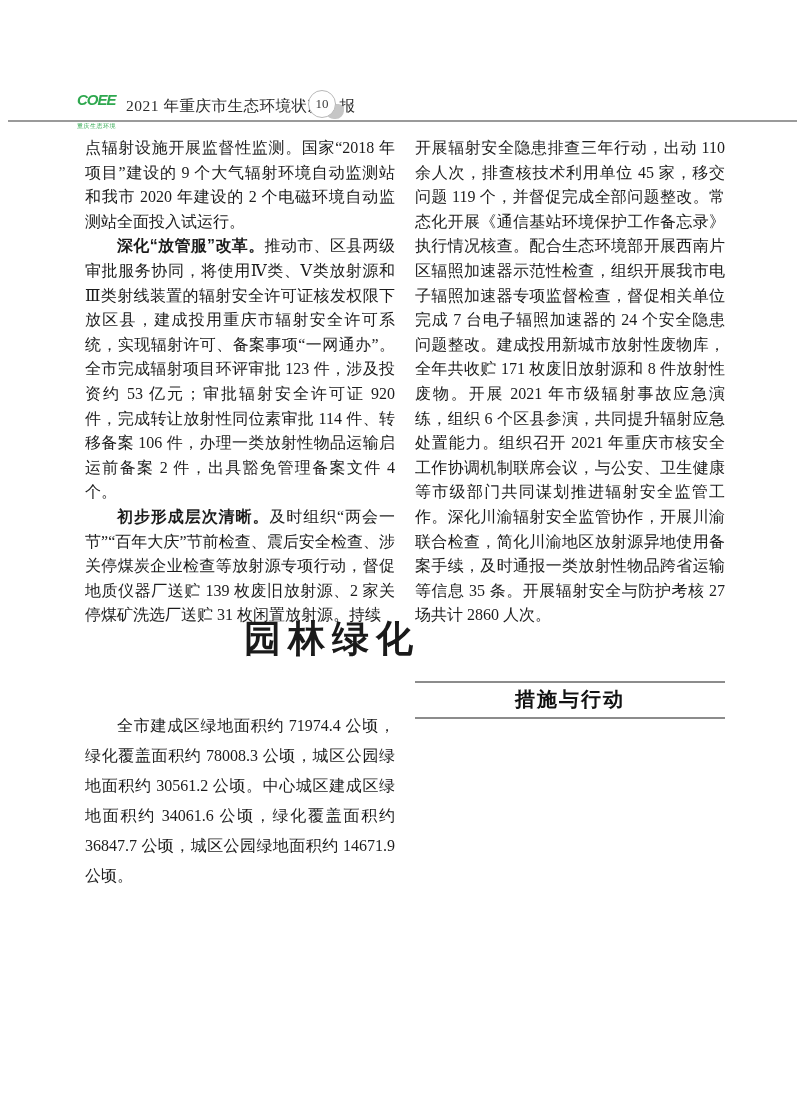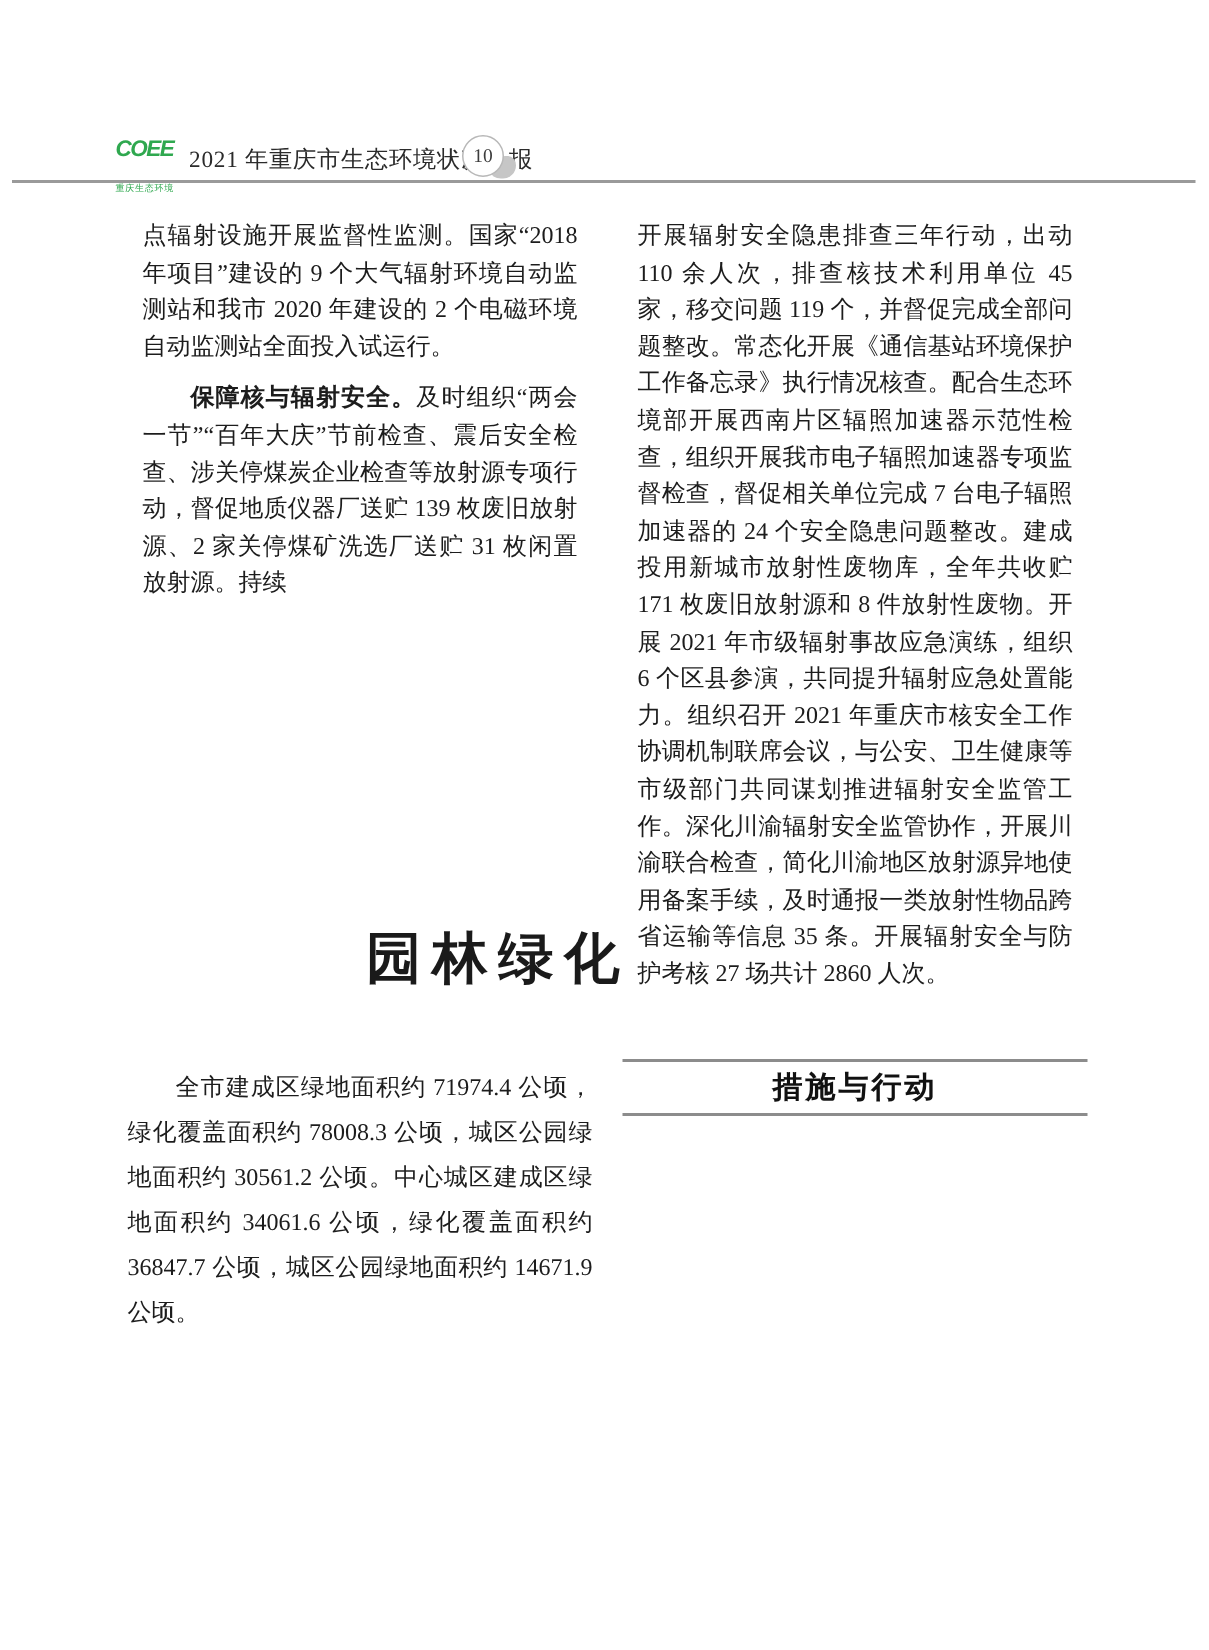--- a/index.html
+++ b/index.html
@@ -54,40 +54,40 @@
   }
 
   
   .col {
     position: absolute; width: 310px;
     font-size: 16px; line-height: 24.6px;
     text-align: justify;
   }
   .col-left  { left: 85px;  top: 136px; }
   .col-right { left: 415px; top: 136px; }
-  .para { margin: 10px; }
+  .para { margin: 0; }
   .para.indent { text-indent: 2em; }
   .lead {
     font-family: "Liberation Sans", "DejaVu Sans", sans-serif;
     font-weight: bold;
   }
 
   
   .section-title {
     position: absolute; left: 0; top: 616px; width: 664px;
     text-align: center;
     font-family: "Liberation Sans", "DejaVu Sans", sans-serif;
     font-weight: bold; font-size: 37px; letter-spacing: 7px;
     color: #1a1a1a; line-height: 46px;
   }
 
   
   .sub-col { position: absolute; width: 310px; }
   .sub-left  { left: 85px;  top: 691px; }
-  .sub-right { left: 415px; top: 706px; }
+  .sub-right { left: 415px; top: 681px; }
   .sub-header {
     border-top: 2px solid #8c8c8c;
     border-bottom: 2px solid #8c8c8c;
     text-align: center; padding: 3px 0 4px 0;
   }
   .status-heading {
     font-family: "Liberation Serif", "DejaVu Serif", serif;
     font-size: 21px; color: #2a2a2a; letter-spacing: 2px; font-weight: normal;
     margin: 0;
   }
@@ -112,21 +112,22 @@
     <span class="logo-bar"></span>
     <span class="logo-sub">重庆生态环境</span>
   </div>
   <div class="header-title">2021 年重庆市生态环境状况公报</div>
   <div class="leaf-decoration"></div>
   <div class="page-badge">10</div>
   <div class="header-rule"></div>
 
   <div class="col col-left">
     <p class="para"><span>点辐射设施开展监督性监测。国家“2018 年项目”建设的 9 个大气辐射环境自动监测站和我市 2020 年建设的 2 个电磁环境自动监测站全面投入试运行。</span></p>
-    <p class="para indent"><span class="lead">保障核与辐射安全。</span><span>及时组织“两会一节”“百年大庆”节前检查、震后安全检查、涉关停煤炭企业检查等放射源专项行动，督促地质仪器厂送贮 139 枚废旧放射源、2 家关停煤矿洗选厂送贮 31 枚闲置放射源。持续</span></p>
+    <p class="para indent"><span class="lead">深化“放管服”改革。</span><span>推动市、区县两级审批服务协同，将使用Ⅳ类、Ⅴ类放射源和Ⅲ类射线装置的辐射安全许可证核发权限下放区县，建成投用重庆市辐射安全许可系统，实现辐射许可、备案事项“一网通办”。全市完成辐射项目环评审批 123 件，涉及投资约 53 亿元；审批辐射安全许可证 920 件，完成转让放射性同位素审批 114 件、转移备案 106 件，办理一类放射性物品运输启运前备案 2 件，出具豁免管理备案文件 4 个。</span></p>
+    <p class="para indent"><span class="lead">初步形成层次清晰。</span><span>及时组织“两会一节”“百年大庆”节前检查、震后安全检查、涉关停煤炭企业检查等放射源专项行动，督促地质仪器厂送贮 139 枚废旧放射源、2 家关停煤矿洗选厂送贮 31 枚闲置放射源。持续</span></p>
   </div>
 
   <div class="col col-right">
     <p class="para"><span>开展辐射安全隐患排查三年行动，出动 110 余人次，排查核技术利用单位 45 家，移交问题 119 个，并督促完成全部问题整改。常态化开展《通信基站环境保护工作备忘录》执行情况核查。配合生态环境部开展西南片区辐照加速器示范性检查，组织开展我市电子辐照加速器专项监督检查，督促相关单位完成 7 台电子辐照加速器的 24 个安全隐患问题整改。建成投用新城市放射性废物库，全年共收贮 171 枚废旧放射源和 8 件放射性废物。开展 2021 年市级辐射事故应急演练，组织 6 个区县参演，共同提升辐射应急处置能力。组织召开 2021 年重庆市核安全工作协调机制联席会议，与公安、卫生健康等市级部门共同谋划推进辐射安全监管工作。深化川渝辐射安全监管协作，开展川渝联合检查，简化川渝地区放射源异地使用备案手续，及时通报一类放射性物品跨省运输等信息 35 条。开展辐射安全与防护考核 27 场共计 2860 人次。</span></p>
   </div>
 
   <div class="section-title">园林绿化</div>
 
   <div class="sub-col sub-left">
     <p class="sub-body">全市建成区绿地面积约 71974.4 公顷，绿化覆盖面积约 78008.3 公顷，城区公园绿地面积约 30561.2 公顷。中心城区建成区绿地面积约 34061.6 公顷，绿化覆盖面积约 36847.7 公顷，城区公园绿地面积约 14671.9 公顷。</p>

